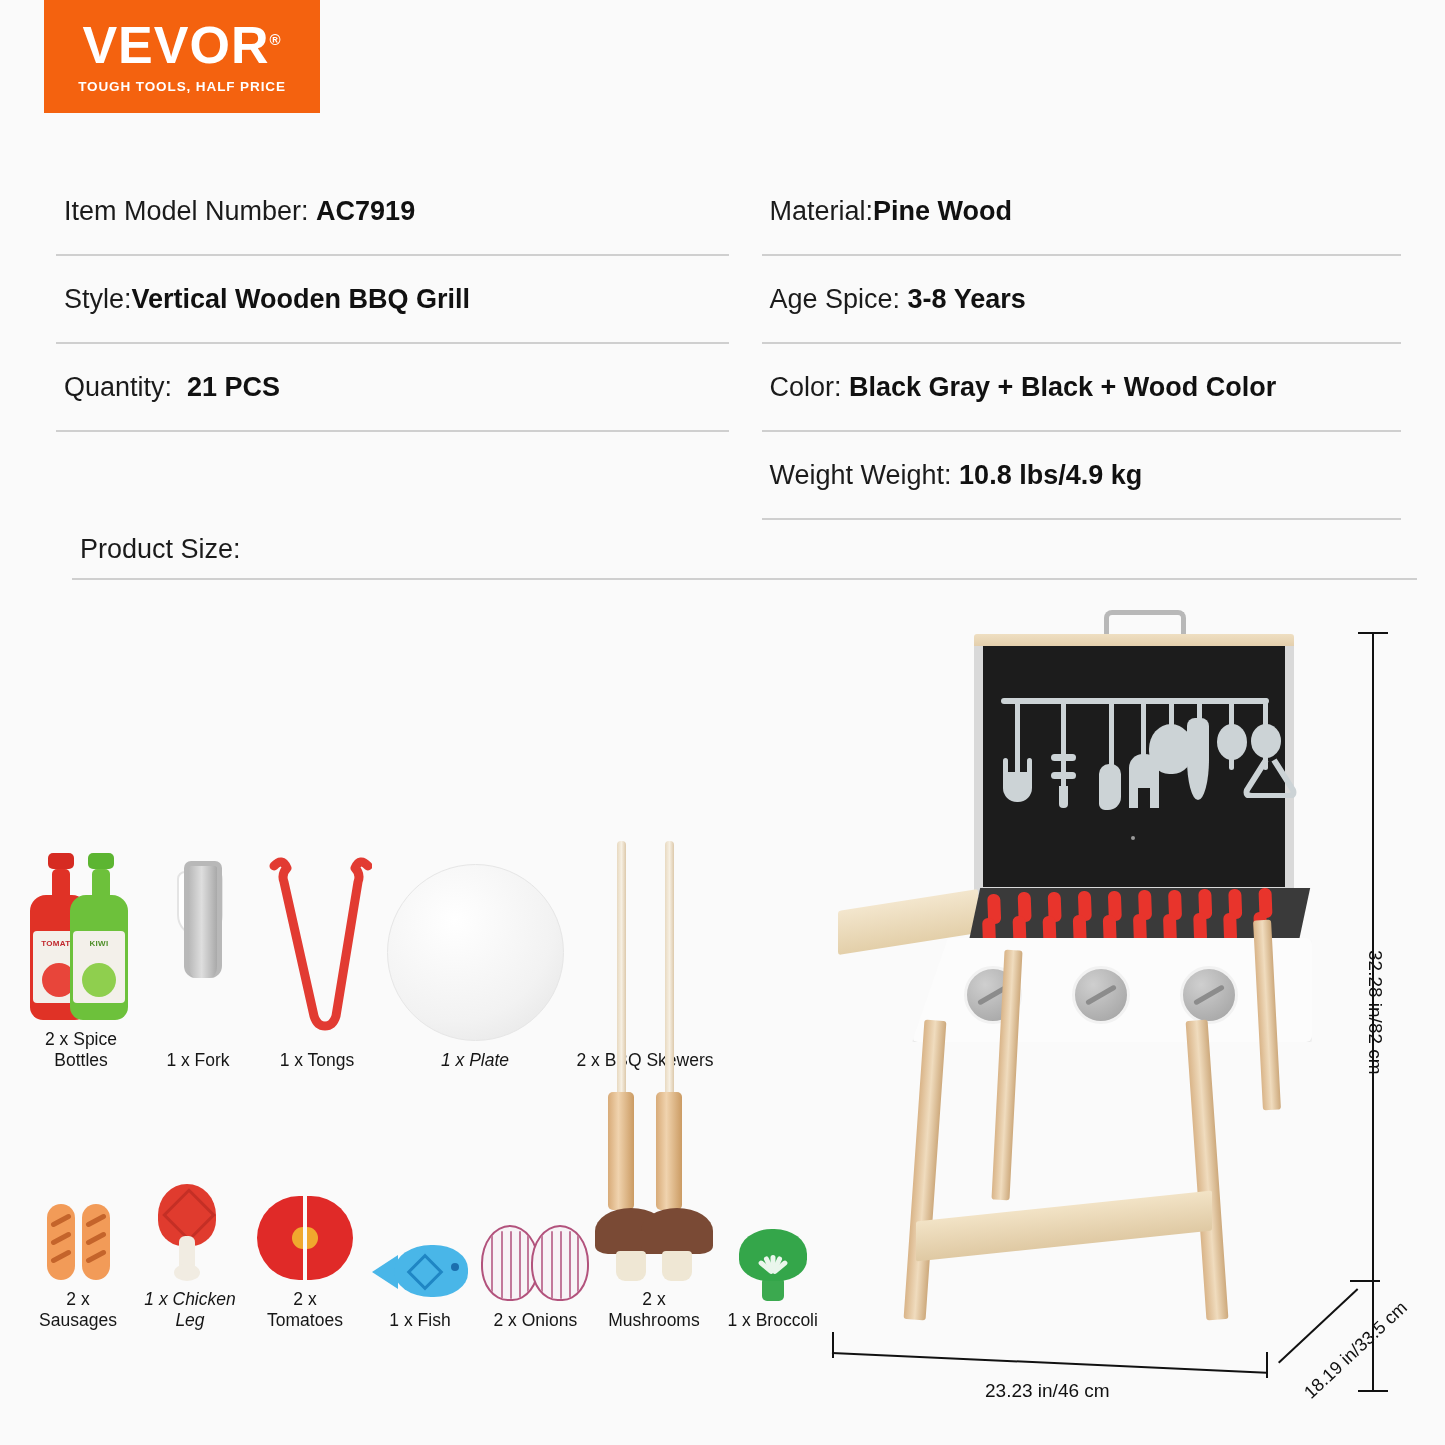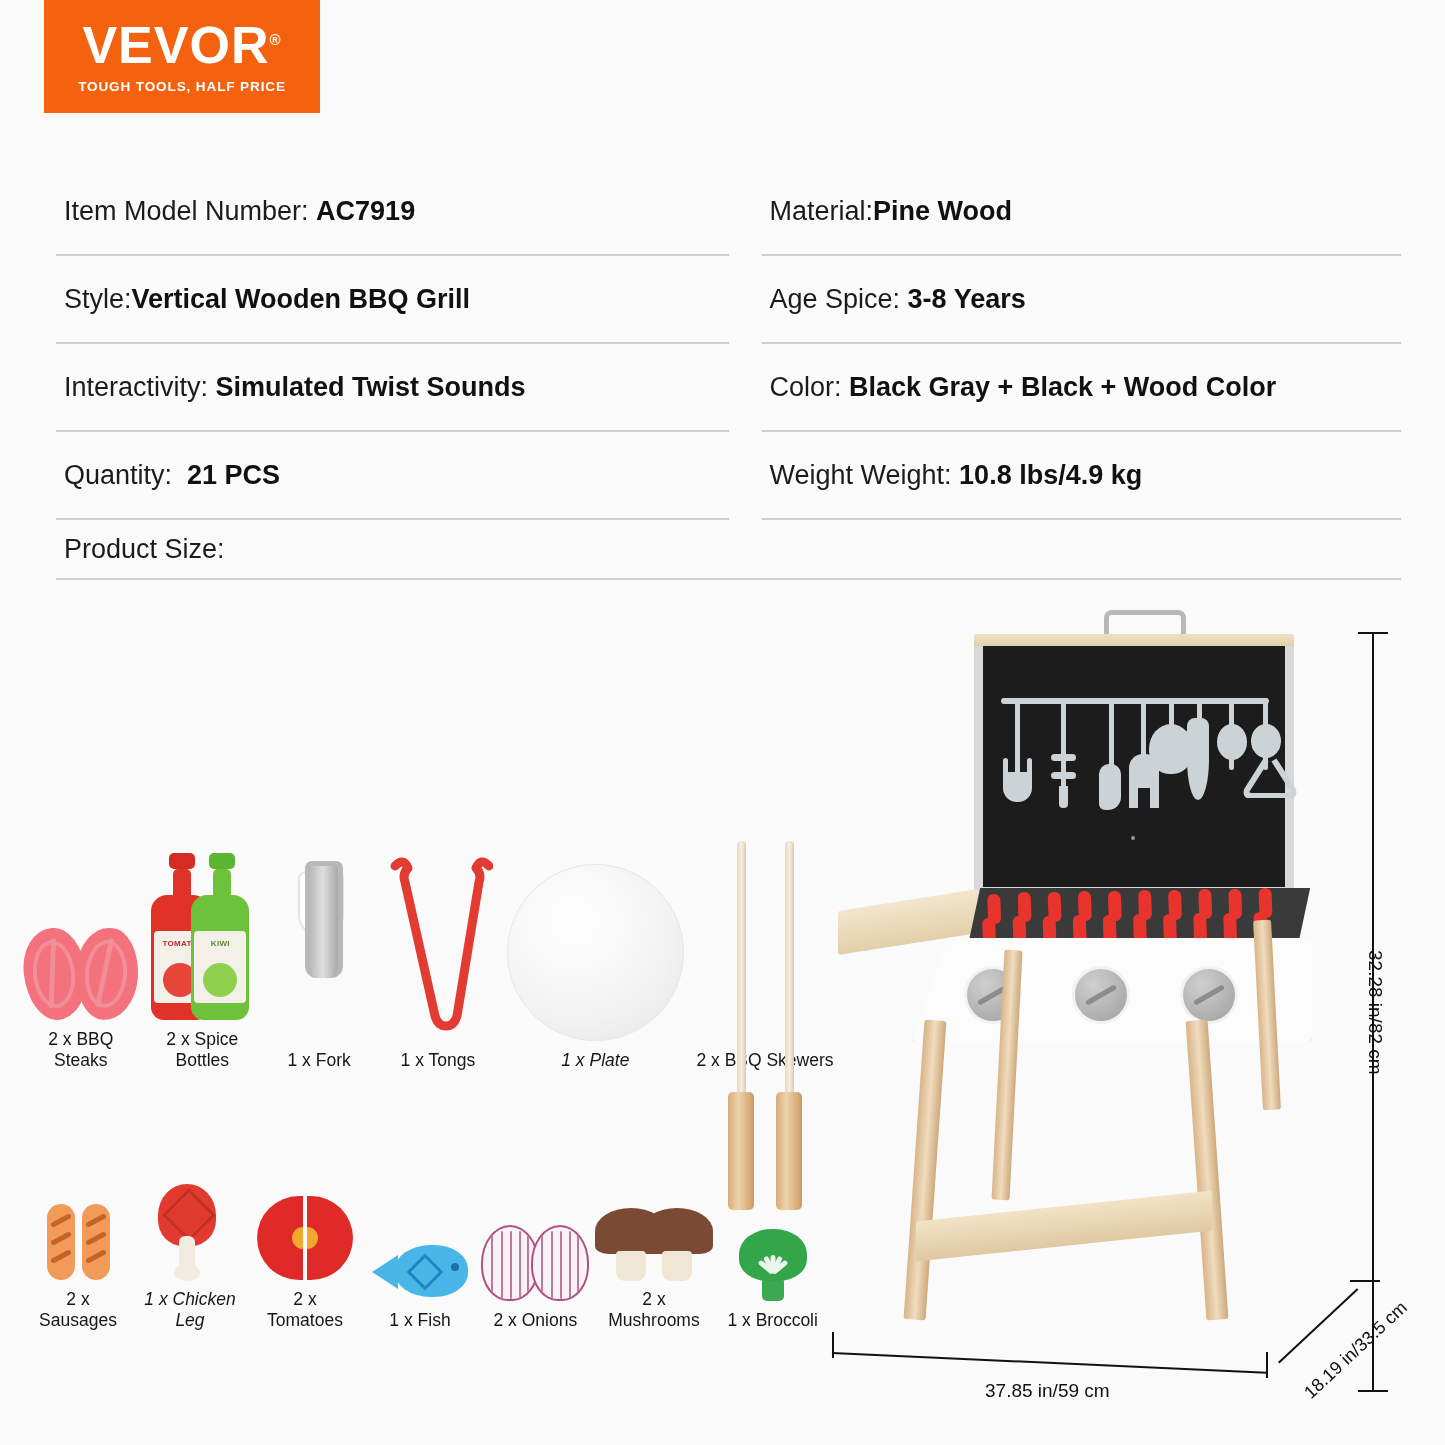--- a/index.html
+++ b/index.html
@@ -28,21 +28,21 @@
   .specs{position:absolute;left:56px;top:168px;width:1345px;}
   .spec-grid{display:flex;}
   .spec-col{width:50%;box-sizing:border-box;}
   .spec-col.right{padding-left:33px;}
   .spec-row{
     height:88px;display:flex;align-items:center;
     border-bottom:2px solid #cfcfcf;box-sizing:border-box;
     padding-left:8px;
   }
   .spec-row.full{
-    height:60px;border-bottom:2px solid #cfcfcf;width:100%;
+    height:60px;border-bottom:2px solid #cfcfcf;width:100%;margin-left:16px;
   }
   .spec-label{font-size:27px;color:#1b1b1b;white-space:pre;}
   .spec-value{font-size:27px;color:#111;font-weight:bold;white-space:pre;}
   
   .acc-row{position:absolute;display:flex;align-items:flex-end;}
   .acc{display:flex;flex-direction:column;align-items:center;}
   .acc-art{display:flex;align-items:flex-end;justify-content:center;}
   .acc-label{
     font-size:17.5px;color:#161616;text-align:center;line-height:1.22;
     margin-top:9px;width:118px;
@@ -269,24 +269,20 @@
     <div class="spec-col">
       <div class="spec-row">
         <span class="spec-label">Item Model Number: </span>
         <span class="spec-value">AC7919</span>
       </div>
       <div class="spec-row">
         <span class="spec-label">Style:</span>
         <span class="spec-value">Vertical Wooden BBQ Grill</span>
       </div>
       <div class="spec-row">
-        <span class="spec-label">Interactivity: </span>
-        <span class="spec-value">Simulated Twist Sounds</span>
-      </div>
-      <div class="spec-row">
         <span class="spec-label">Quantity:  </span>
         <span class="spec-value">21 PCS</span>
       </div>
     </div>
     <div class="spec-col right">
       <div class="spec-row">
         <span class="spec-label">Material:</span>
         <span class="spec-value">Pine Wood</span>
       </div>
       <div class="spec-row">
@@ -303,28 +299,20 @@
       </div>
     </div>
   </div>
   <div class="spec-row full">
     <span class="spec-label">Product Size: </span>
   </div>
 </div>
 
 <div class="acc-row" style="left:20px;top:820px;width:820px;">
 
-  <div class="acc" style="width:122px;">
-    <div class="acc-art" style="height:200px;">
-      <div class="steak" style="transform:rotate(-6deg);margin-right:-10px;"></div>
-      <div class="steak" style="transform:rotate(4deg);"></div>
-    </div>
-    <div class="acc-label" style="white-space:pre-line;">2 x BBQ
-Steaks</div>
-  </div>
 
   <div class="acc" style="width:122px;">
     <div class="acc-art" style="height:200px;">
       <div class="bottle" style="margin-right:-22px;">
         <div class="cap" style="background:#d62b22;"></div>
         <div class="neck" style="background:#e03226;"></div>
         <div class="body" style="background:#e03226;">
           <div class="lbl">
               <span>TOMATO</span>
             <div class="dot" style="background:#e8453a;"></div>
@@ -589,20 +577,20 @@
   <div class="dimline" style="left:1372px;top:632px;width:2px;height:760px;"></div>
   <div class="dimline" style="left:1358px;top:632px;width:30px;height:2px;"></div>
   <div class="dimline" style="left:1358px;top:1390px;width:30px;height:2px;"></div>
   <div class="dim-text" style="left:1386px;top:950px;transform:rotate(90deg);transform-origin:0 0;">32.28 in/82 cm</div>
 </div>
 
 <div>
   <div class="dimline" style="left:832px;top:1352px;width:435px;height:2px;transform:rotate(2.6deg);transform-origin:0 0;"></div>
   <div class="dimline" style="left:832px;top:1332px;width:2px;height:26px;"></div>
   <div class="dimline" style="left:1266px;top:1352px;width:2px;height:26px;"></div>
-  <div class="dim-text" style="left:985px;top:1380px;">37.85 in/59 cm</div>
+  <div class="dim-text" style="left:985px;top:1380px;">23.23 in/46 cm</div>
 </div>
 
 <div>
   <div class="dimline" style="left:1278px;top:1362px;width:108px;height:2px;transform:rotate(-43deg);transform-origin:0 0;"></div>
   <div class="dimline" style="left:1350px;top:1280px;width:30px;height:2px;"></div>
   <div class="dim-text" style="left:1300px;top:1388px;transform:rotate(-43deg);transform-origin:0 0;font-size:18px;">18.19 in/33.5 cm</div>
 </div>
 
 </body></html>

